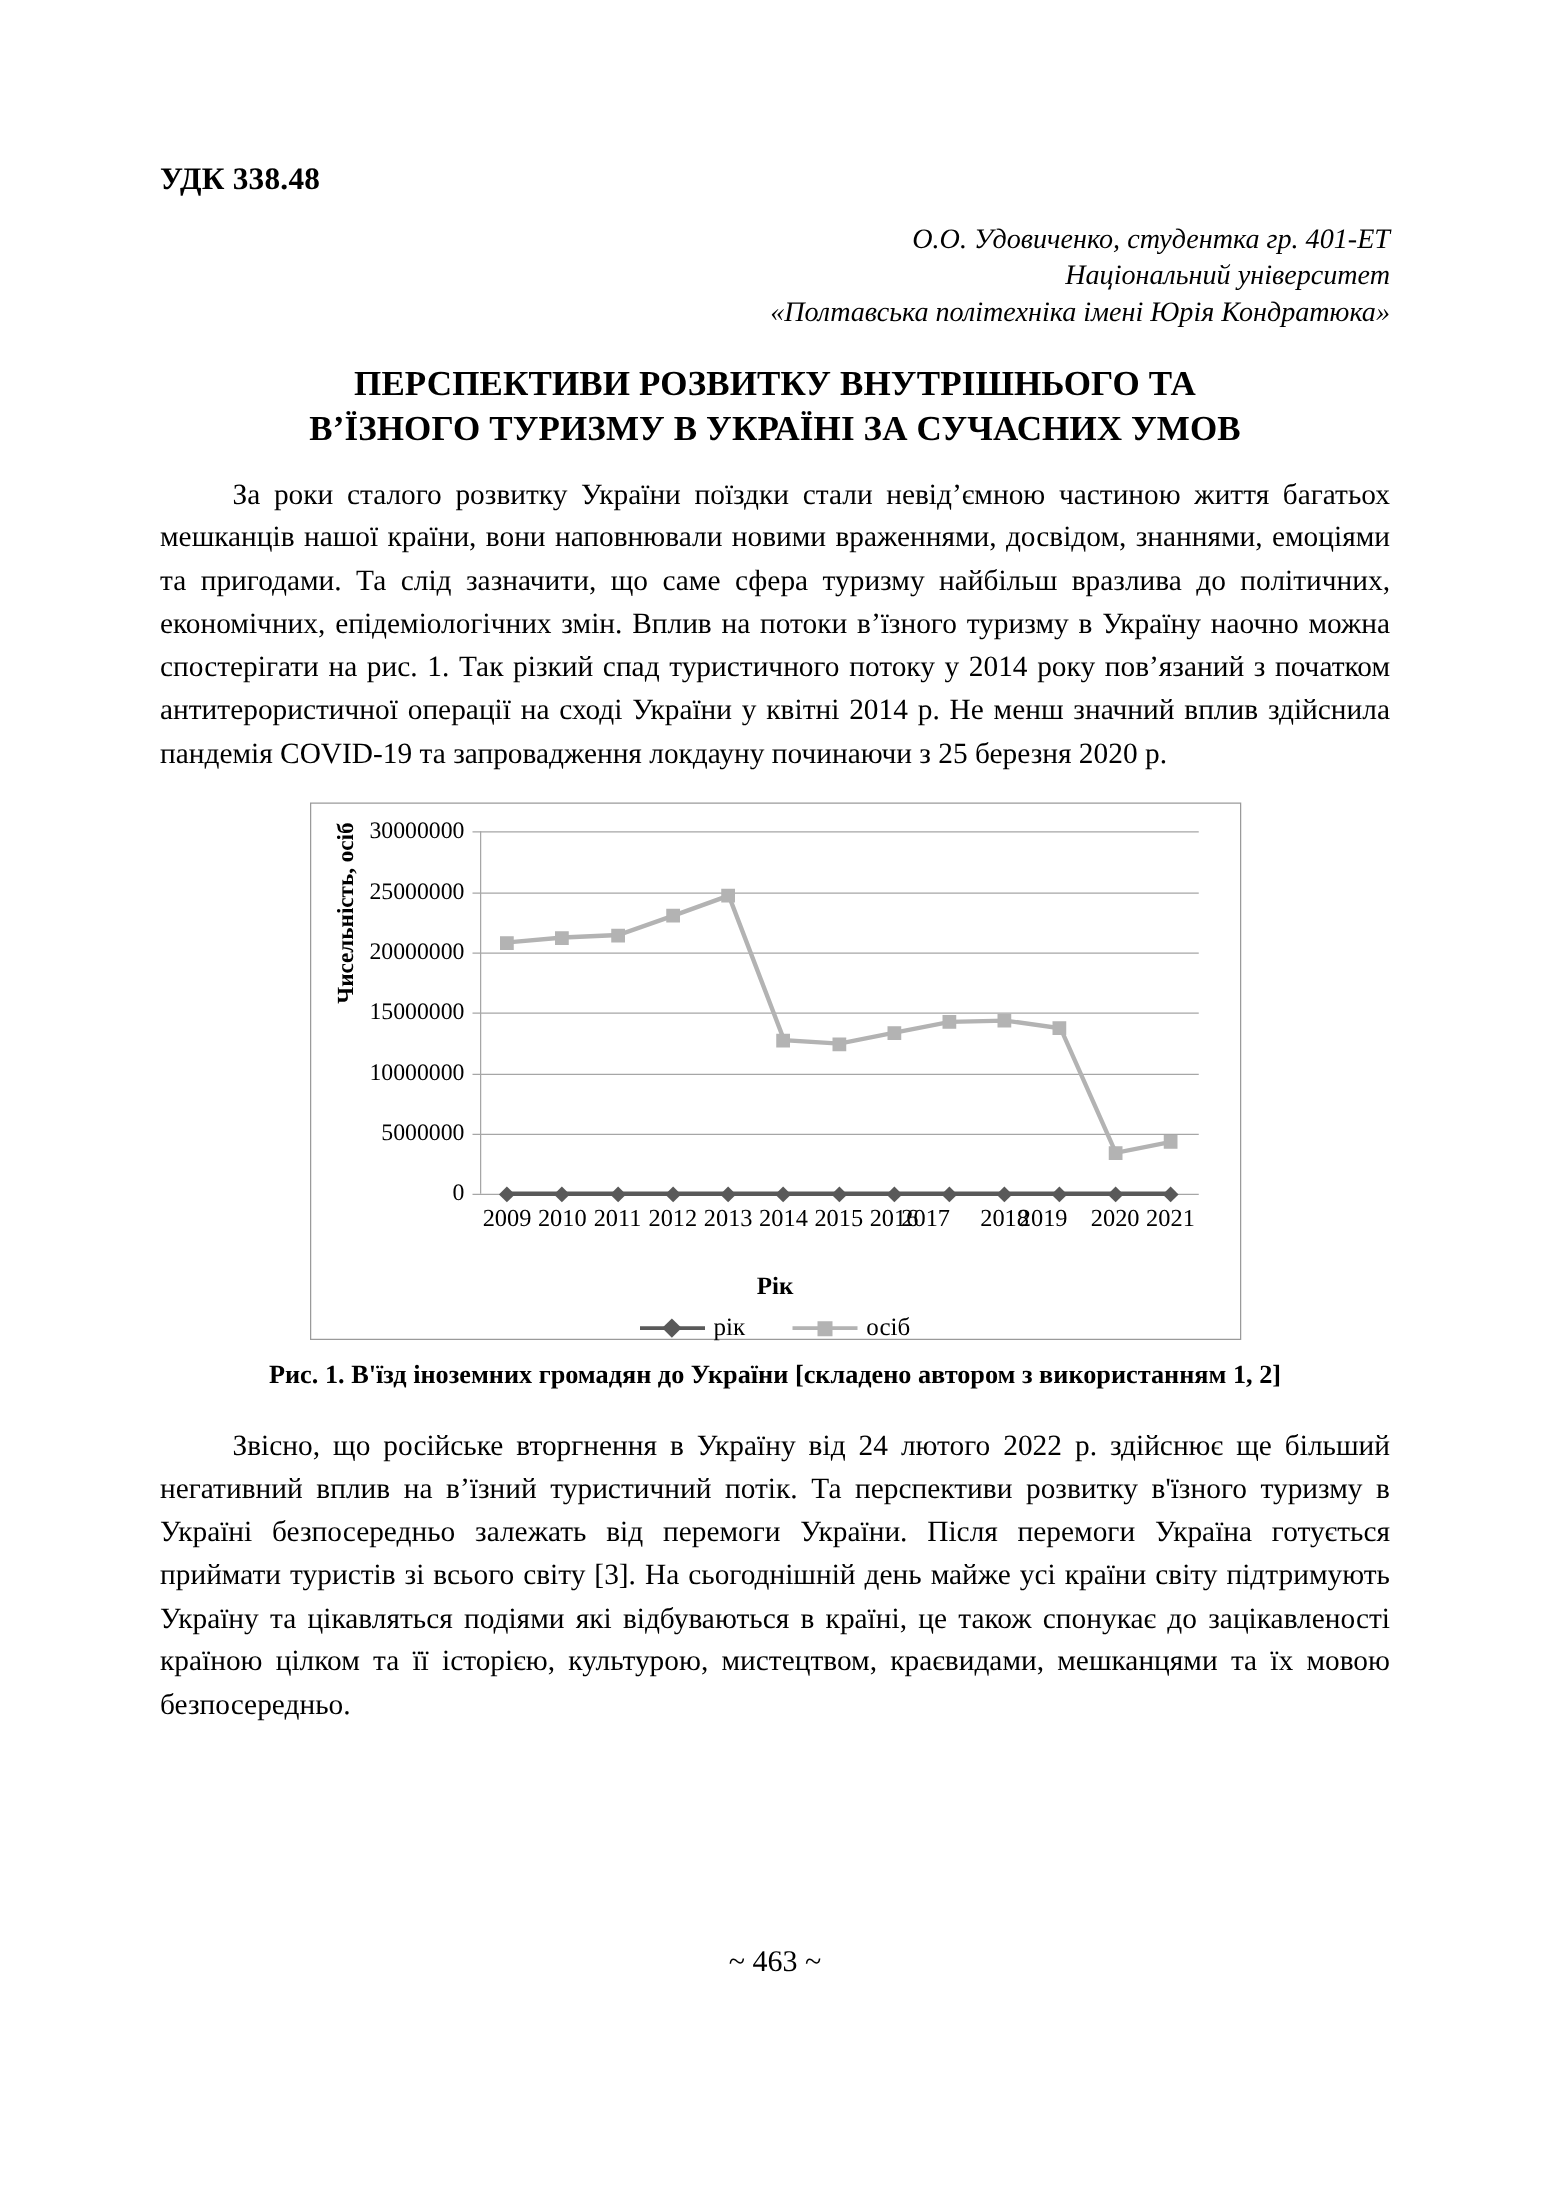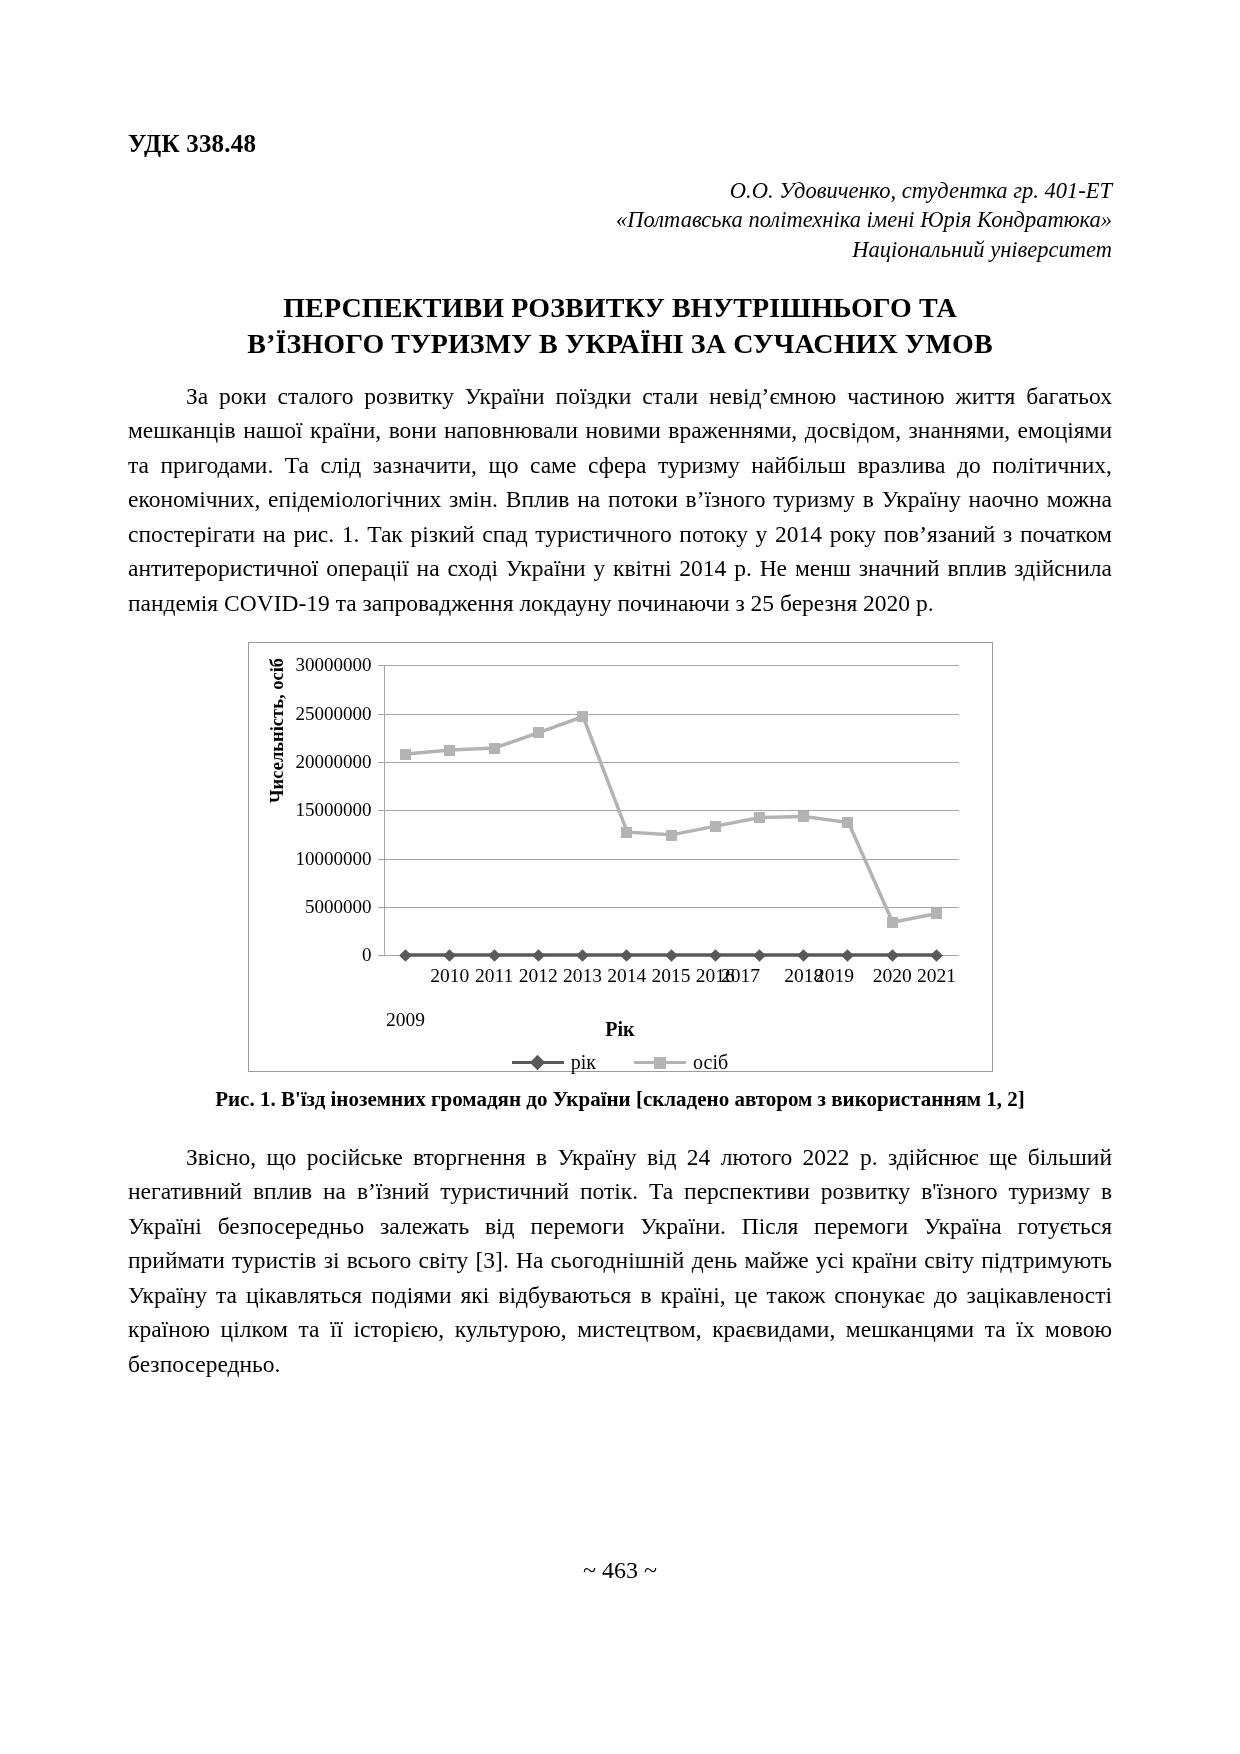--- a/index.html
+++ b/index.html
@@ -191,22 +191,22 @@
 </style>
 </head>
 <body>
 
 <div class="page">
 
   <div class="udk">УДК 338.48</div>
 
   <div class="authors">
     <div>О.О. Удовиченко, студентка гр. 401-ЕТ</div>
+    <div>Національний університет</div>
     <div>«Полтавська політехніка імені Юрія Кондратюка»</div>
-    <div>Національний університет</div>
   </div>
 
   <div class="title">
     <div>ПЕРСПЕКТИВИ РОЗВИТКУ ВНУТРІШНЬОГО ТА</div>
     <div>В’ЇЗНОГО ТУРИЗМУ В УКРАЇНІ ЗА СУЧАСНИХ УМОВ</div>
   </div>
 
   <p class="body">За роки сталого розвитку України поїздки стали невід’ємною частиною життя багатьох мешканців нашої країни, вони наповнювали новими враженнями, досвідом, знаннями, емоціями та пригодами. Та слід зазначити, що саме сфера туризму найбільш вразлива до політичних, економічних, епідеміологічних змін. Вплив на потоки в’їзного туризму в Україну наочно можна спостерігати на рис. 1. Так різкий спад туристичного потоку у 2014 року пов’язаний з початком антитерористичної операції на сході України у квітні 2014 р. Не менш значний вплив здійснила пандемія COVID-19 та запровадження локдауну починаючи з 25 березня 2020 р.</p>
 
   <div class="figure-wrap">
@@ -228,21 +228,21 @@
           <div class="ytick-label" style="top: 145px;">15000000</div>
           <div class="gridline" style="top: 96.6667px;"></div>
           <div class="tick-mark" style="top: 96.6667px;"></div>
           <div class="ytick-label" style="top: 96.6667px;">20000000</div>
           <div class="gridline" style="top: 48.3333px;"></div>
           <div class="tick-mark" style="top: 48.3333px;"></div>
           <div class="ytick-label" style="top: 48.3333px;">25000000</div>
           <div class="gridline" style="top: 0px;"></div>
           <div class="tick-mark" style="top: 0px;"></div>
           <div class="ytick-label" style="top: 0px;">30000000</div>
-          <div class="xtick-label" style="left: 22.1154px; margin-top: 44px;">2009</div>
+          <div class="xtick-label" style="left: 22.1154px;">2009</div>
           <div class="xtick-label" style="left: 66.3462px;">2010</div>
           <div class="xtick-label" style="left: 110.577px; text-align: center;">2011</div>
           <div class="xtick-label" style="left: 154.808px;">2012</div>
           <div class="xtick-label" style="left: 199.038px;">2013</div>
           <div class="xtick-label" style="left: 243.269px;">2014</div>
           <div class="xtick-label" style="left: 287.5px;">2015</div>
           <div class="xtick-label" style="left: 331.731px;">2016</div>
           <div class="xtick-label" style="left: 357px; font-family: Liberation Serif, serif;">2017</div>
           <div class="xtick-label" style="left: 420.192px;">2018</div>
           <div class="xtick-label" style="left: 451px;">2019</div>

